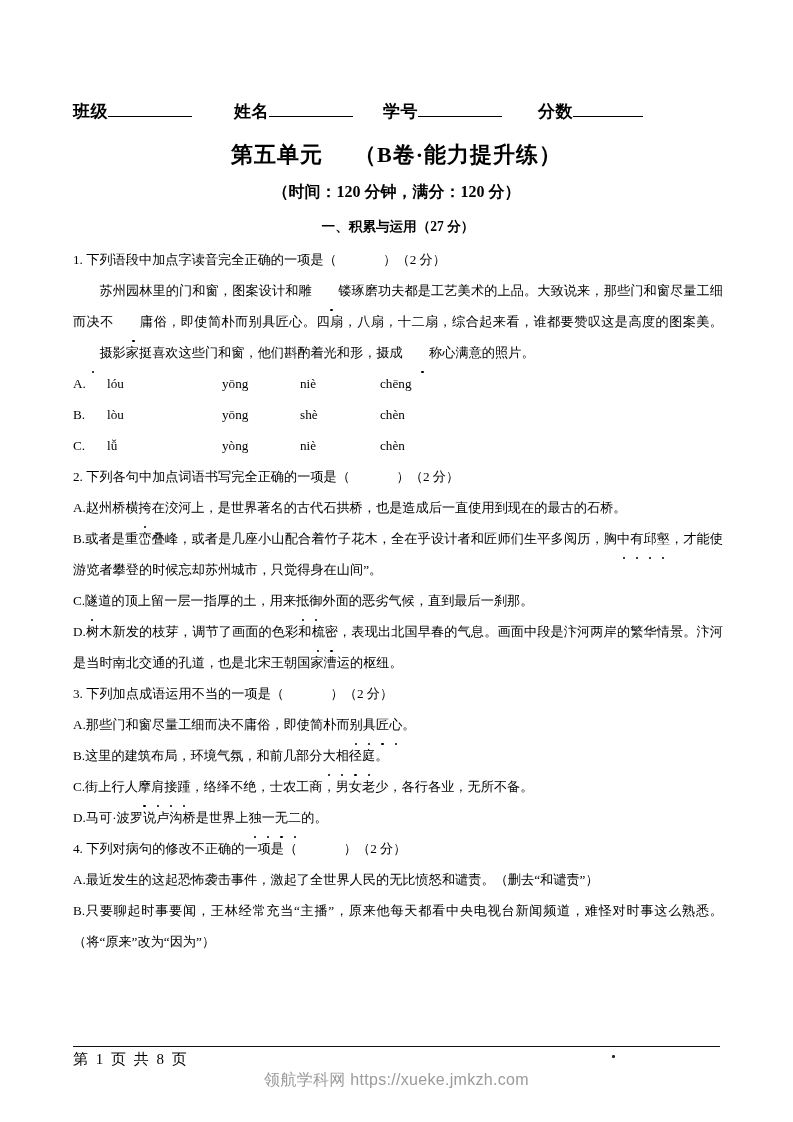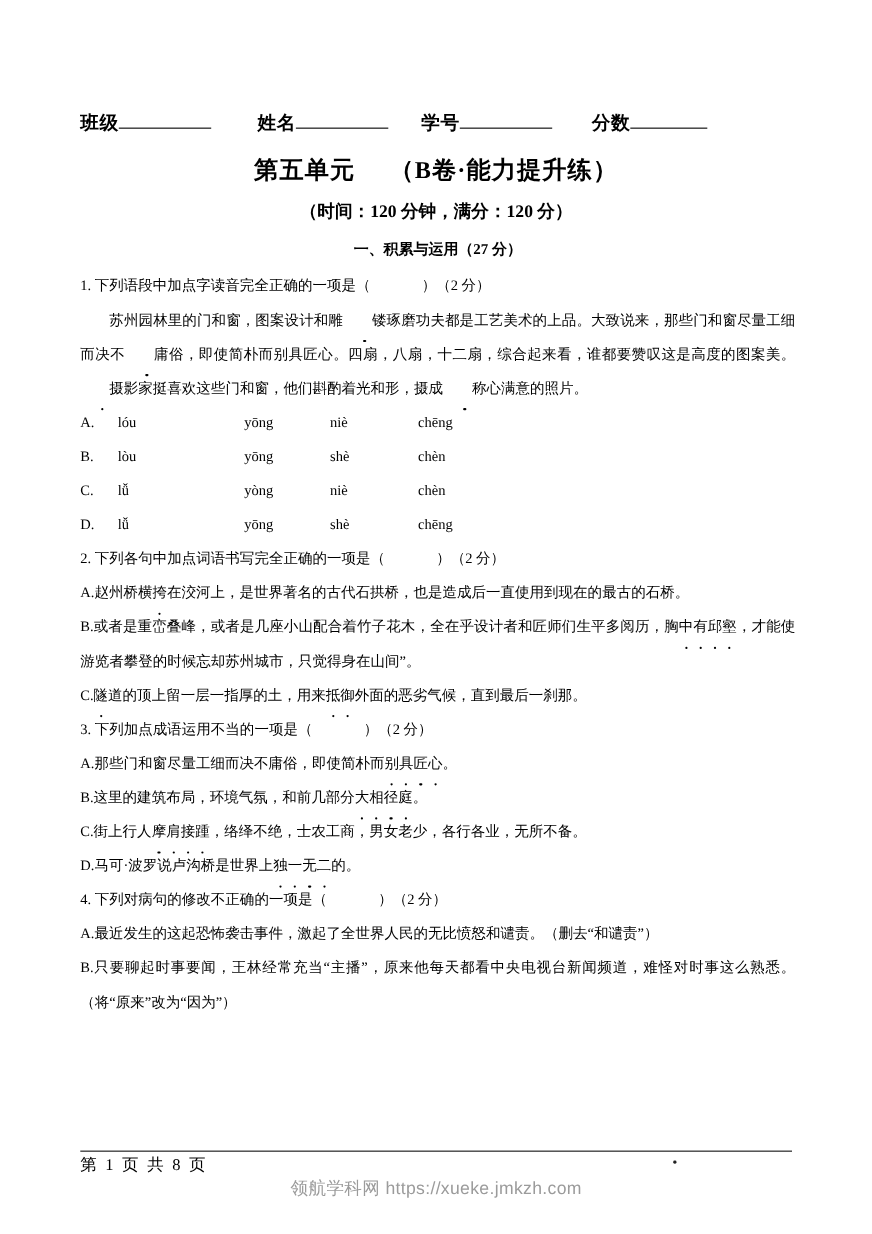--- a/index.html
+++ b/index.html
@@ -216,43 +216,43 @@
 
     <div class="py-row">
       <span class="py-tag">A.</span><span class="py-c1">lóu</span><span class="py-c2">yōng</span><span class="py-c3">niè</span><span class="py-c4">chēng</span>
     </div>
     <div class="py-row">
       <span class="py-tag">B.</span><span class="py-c1">lòu</span><span class="py-c2">yōng</span><span class="py-c3">shè</span><span class="py-c4">chèn</span>
     </div>
     <div class="py-row">
       <span class="py-tag">C.</span><span class="py-c1">lǚ</span><span class="py-c2">yòng</span><span class="py-c3">niè</span><span class="py-c4">chèn</span>
     </div>
-    <div class="py-row">
-      <span class="py-tag">D.</span><span class="py-c1">lǚ</span><span class="py-c2">yōng</span><span class="py-c3">shè</span><span class="py-c4">chēng</span>
-    </div>
 
     <div class="q-line">
       <span>2.</span>
       <span>下列各句中加点词语书写完全正确的一项是（</span>
       <span class="paren-blank"></span>
       <span>）（2 分）</span>
     </div>
 
     <div class="opt">
       <span>A.</span><span>赵州桥横</span><span class="dot">挎</span><span>在洨河上，是世界著名的古代石拱桥，也是造成后一直使用到现在的最古的石桥。</span>
     </div>
 
     <div class="opt">
       <span>B.</span><span>或者是重峦叠峰，或者是几座小山配合着竹子花木，全在乎设计者和匠师们生平多阅历，胸</span><span class=""><span class="dot">中</span><span class="dot">有</span><span class="dot">邱</span><span class="dot">壑</span></span><span>，才能使游览者攀登的时候忘却苏州城市，只觉得身在山间”。</span>
     </div>
 
     <div class="opt">
       <span>C.</span><span class="dot">隧</span><span>道的顶上留一层一指厚的土，用来</span><span class=""><span class="dot">抵</span><span class="dot">御</span></span><span>外面的恶劣气候，直到最后一刹那。</span>
     </div>
 
+    <div class="opt">
+      <span>D.</span><span>树木新发的枝芽，调节了画面的色彩和</span><span class=""><span class="dot">梳</span><span class="dot">密</span></span><span>，表现出北国早春的气息。画面中段是汴河两岸的繁华情景。汴河是当时南北交通的孔道，也是北宋王朝国家漕运的枢纽。</span>
+    </div>
 
     <div class="q-line">
       <span>3.</span>
       <span>下列加点成语运用不当的一项是（</span>
       <span class="paren-blank"></span>
       <span>）（2 分）</span>
     </div>
 
     <div class="opt">
       <span>A.</span><span>那些门和窗尽量工细而决不庸俗，即使简朴而</span><span class=""><span class="dot">别</span><span class="dot">具</span><span class="dot">匠</span><span class="dot">心</span></span><span>。</span>

